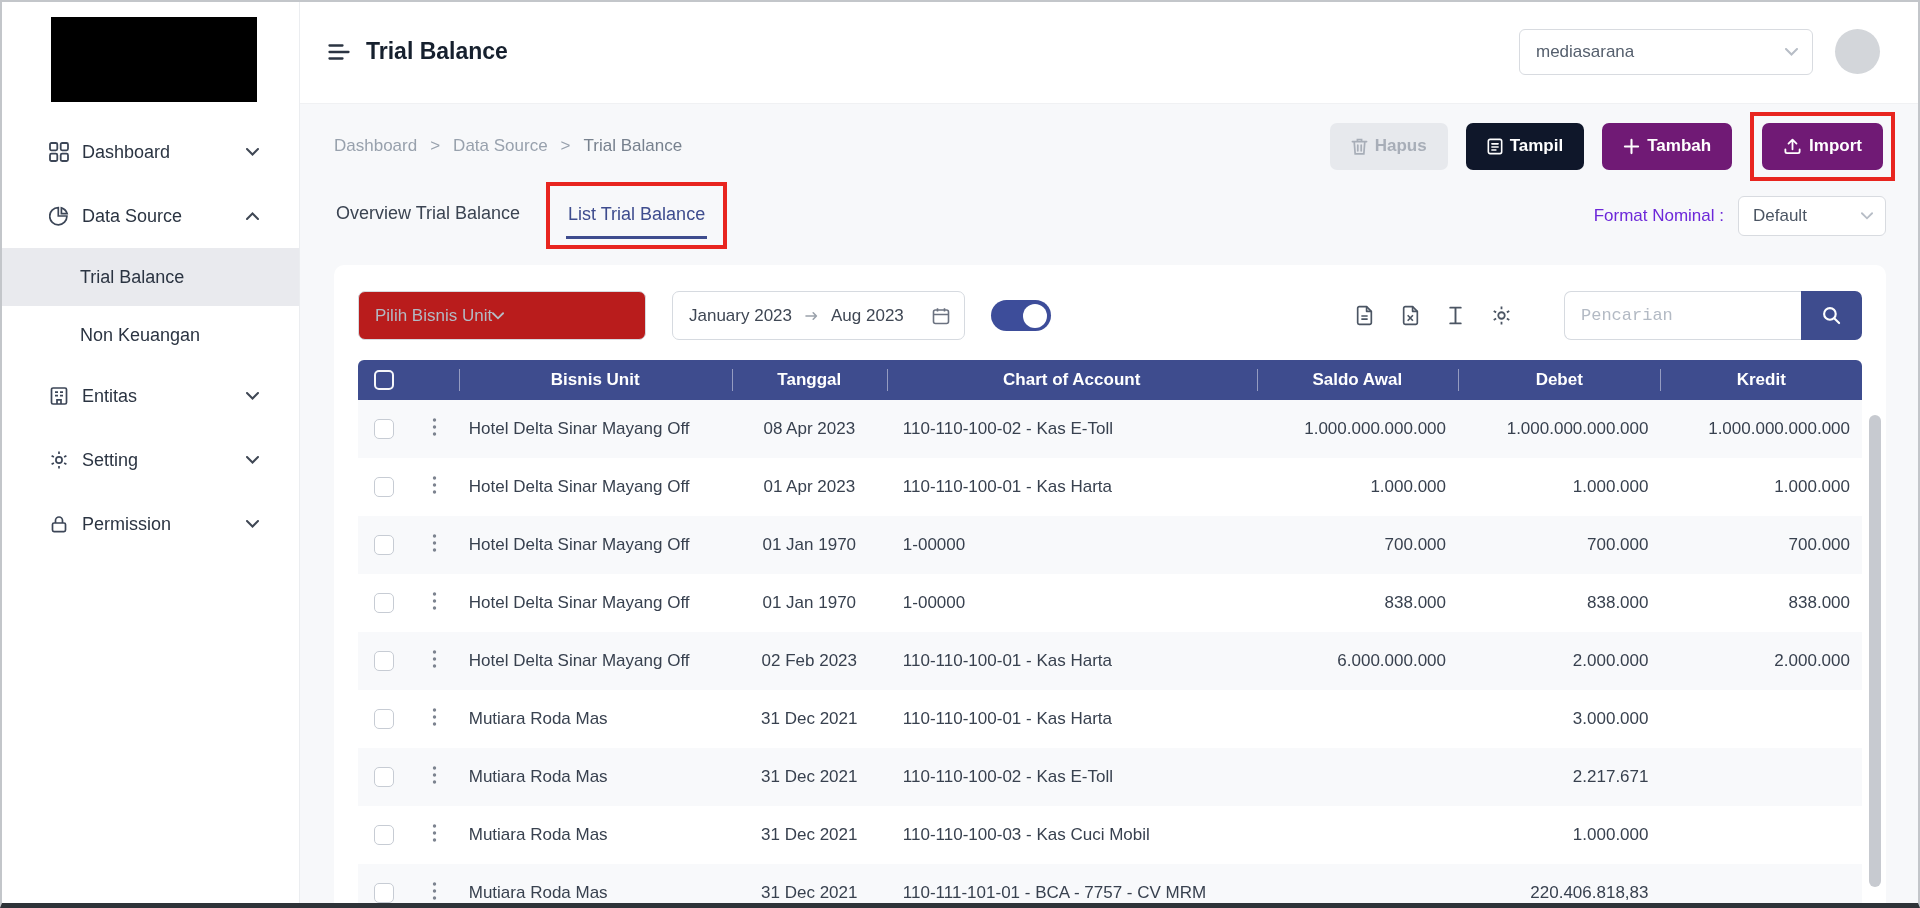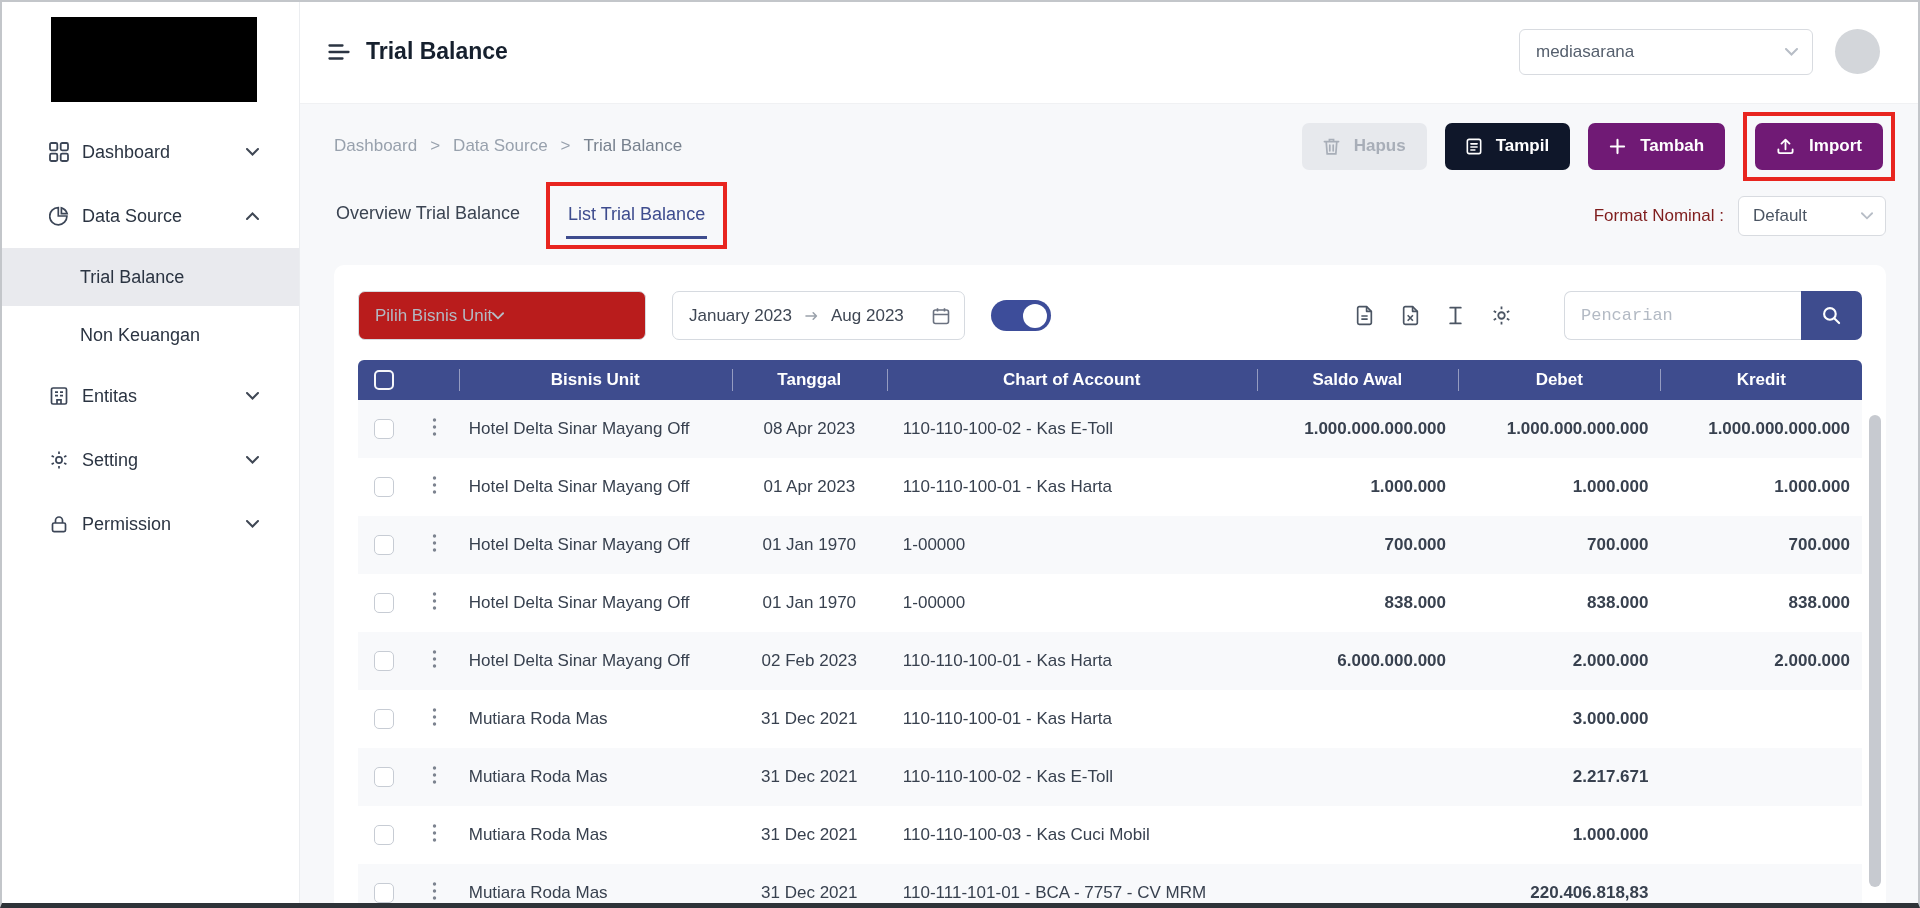--- a/index.html
+++ b/index.html
@@ -48,36 +48,36 @@
 
   .content { background: #f7f8fa; flex: 1; padding: 0 34px; overflow: hidden; position: relative; }
 
   
   .crumb-row { display: flex; align-items: center; justify-content: space-between; margin-top: 10px; height: 64px; }
   .breadcrumb { display: flex; align-items: center; gap: 13px; font-size: 17px; color: #98a1ad; }
   .breadcrumb .crumb-current { color: #77818e; }
   .actions { display: flex; align-items: center; gap: 18px; }
   .btn {
     height: 47px; border: none; border-radius: 7px; display: inline-flex; align-items: center;
-    gap: 14px; padding: 0 21px; font-size: 17px; font-weight: 600; cursor: pointer;
+    gap: 7px; padding: 0 21px; font-size: 17px; font-weight: 600; cursor: pointer;
     font-family: "Liberation Sans", sans-serif;
   }
   .btn-disabled { background: #e7e9ed; color: #a8aeb8; cursor: default; }
   .btn-primary  { background: #0f172a; color: #fff; }
   .btn-green    { background: #701a75; color: #fff; }
   .annotation-import { border: 4px solid #e8251f; padding: 7px 8px; display: inline-flex; margin-right: -9px; }
 
   
   .tabs-row { display: flex; align-items: center; justify-content: space-between; margin-top: 4px; }
   .tabs { display: flex; align-items: center; gap: 24px; }
   .tab { font-size: 18px; color: #3b4452; padding: 10px 2px 14px; cursor: pointer; }
   .tab.active { color: #3e4c8e; border-bottom: 3px solid #3e4c8e; padding-bottom: 11px; }
   .annotation-tab { border: 4px solid #e8251f; padding: 8px 16px 6px; display: inline-flex; align-items: flex-end; }
   .format-group { display: flex; align-items: center; gap: 14px; }
-  .format-label { font-size: 17px; color: #7f1d1d; }
+  .format-label { font-size: 17px; color: #6d28d9; }
   .format-select {
     width: 148px; height: 40px; background: #fff; border: 1px solid #d8dbe0; border-radius: 6px;
     display: flex; align-items: center; justify-content: space-between; padding: 0 12px 0 14px;
     font-size: 17px; color: #4b5563; cursor: pointer;
   }
 
   
   .card { background: #fff; border-radius: 10px 10px 0 0; margin-top: 16px; padding: 26px 24px 0; position: relative; }
 
   .filter-row { display: flex; align-items: center; gap: 26px; }
@@ -113,21 +113,21 @@
   thead th:last-child { border-top-right-radius: 6px; }
   thead th.sep::before { content: ""; position: absolute; left: 0; top: 9px; bottom: 9px; width: 1px; background: rgba(255,255,255,0.45); }
   tbody td { height: 58px; font-size: 17px; color: #38414f; }
   tbody tr:nth-child(odd)  td { background: #f8f9fb; }
   tbody tr:nth-child(even) td { background: #ffffff; }
   .c-check, .th-check { text-align: center; }
   .c-kebab { text-align: center; }
   .c-bu   { text-align: left; padding-left: 10px; }
   .c-date { text-align: center; }
   .c-coa  { text-align: left; padding-left: 16px; }
-  .c-num  { text-align: right; padding-right: 12px; font-weight: bold; }
+  .c-num  { text-align: right; padding-right: 12px; }
   .checkbox {
     display: inline-block; width: 20px; height: 20px; border: 1.5px solid #c7ccd4; border-radius: 5px;
     background: #fff; vertical-align: middle; cursor: pointer;
   }
   .checkbox-header { border-color: rgba(255,255,255,0.95); background: transparent; border-width: 2px; }
   .kebab { display: inline-flex; cursor: pointer; }
 
   .vscroll { position: absolute; right: 5px; top: 150px; width: 12px; height: 472px; background: #c7cad0; border-radius: 6px; cursor: pointer; }
 </style>
 </head>

